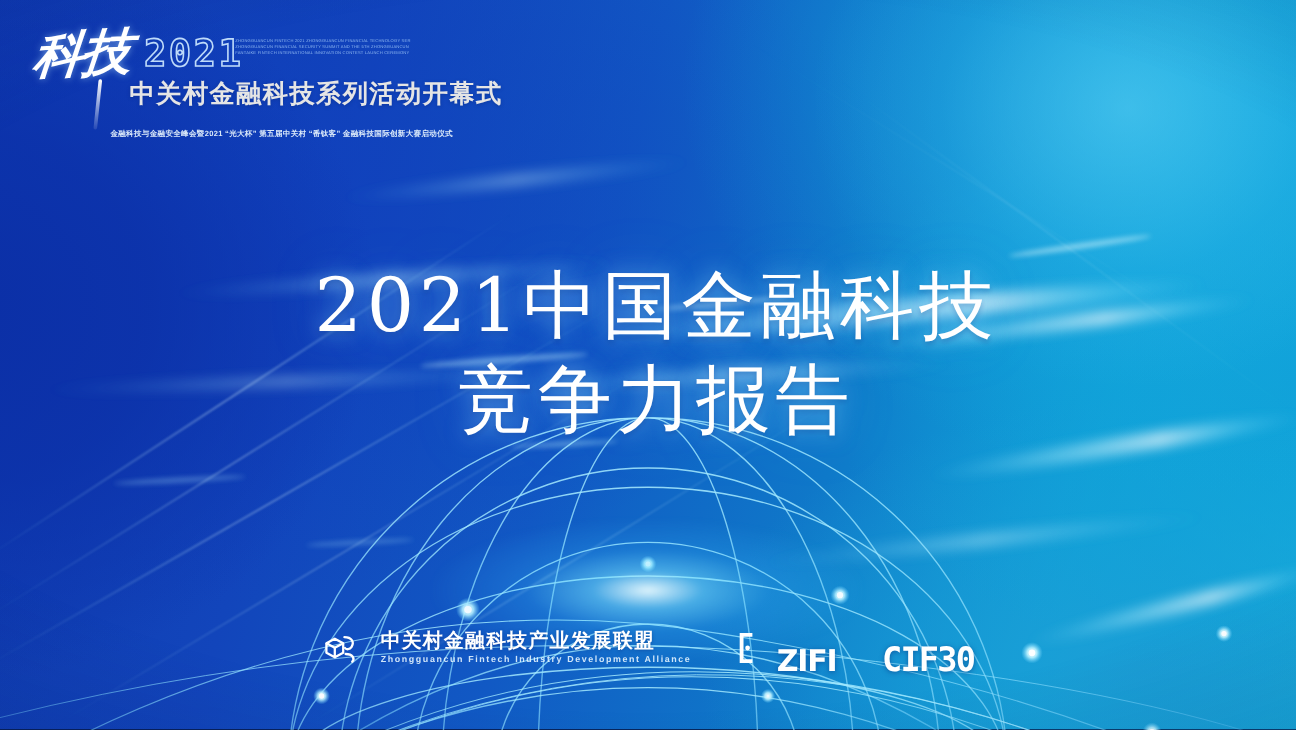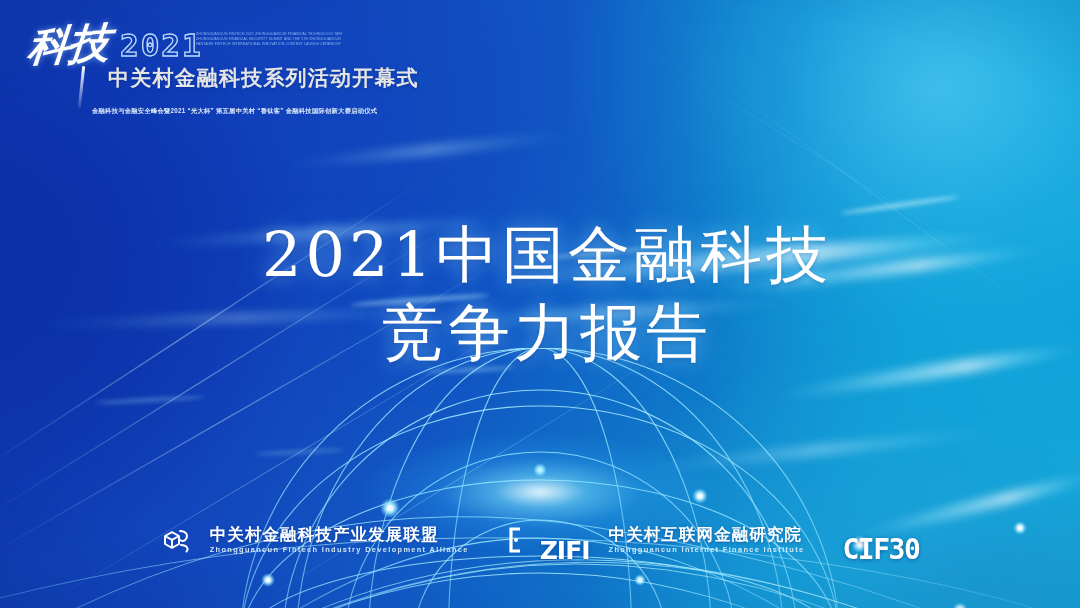--- a/index.html
+++ b/index.html
@@ -414,24 +414,20 @@
     </div>
 
     <div class="logo">
       <div class="logo-mark">
         <svg width="14" height="26" viewBox="0 0 14 26">
           <path d="M13 2 L4 2 L4 24 L13 24" fill="none" stroke="#ffffff" stroke-width="3.2"></path>
           <circle cx="9" cy="13" r="2" fill="#ffffff"></circle>
         </svg>
       </div>
       <div class="wordmark">ZIFI</div>
-      <div class="logo-text">
-        <div class="logo-cn">中关村互联网金融研究院</div>
-        <div class="logo-en">Zhongguancun Internet Finance Institute</div>
-      </div>
     </div>
 
     <div class="logo">
       <div class="wordmark cif">CIF30</div>
     </div>
 
   </div>
 </div>
 
 </body></html>

